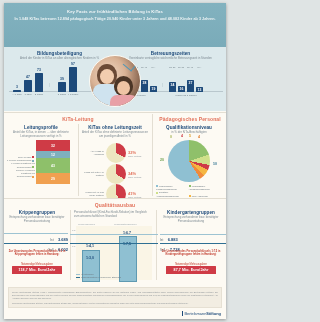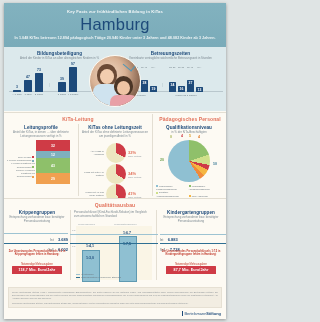--- a/index.html
+++ b/index.html
@@ -127,21 +127,20 @@
   }
   .brand span{font-weight:400;}
 </style>
 </head>
 <body>
 
 <div class="page">
 
   <div class="hdr">
     <p class="kicker">Key Facts zur frühkindlichen Bildung in KiTas</p>
-    <p class="city">Hamburg</p>
     <p class="sub">In 1.048 KiTas betreuen 12.894 pädagogisch Tätige 20.940 Kinder unter 3 Jahren und 48.082 Kinder ab 3 Jahren.</p>
   </div>
 
   <div class="toprow">
 
     <div class="half l">
       <p class="blk-title">Bildungsbeteiligung</p>
       <p class="blk-sub">Anteil der Kinder in KiTas an allen altersgleichen Kindern in %</p>
       <div class="bars">
         <div class="axis"></div>

